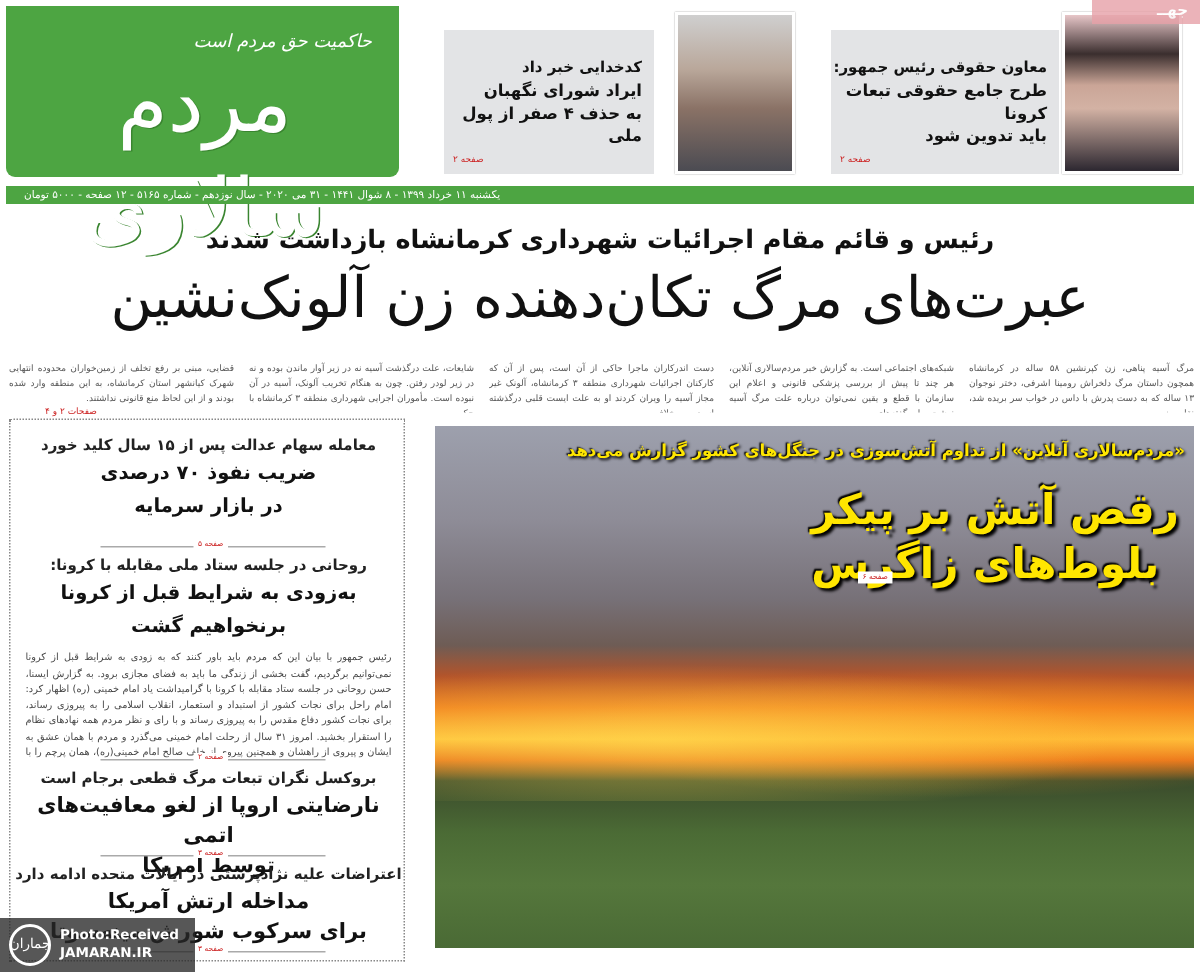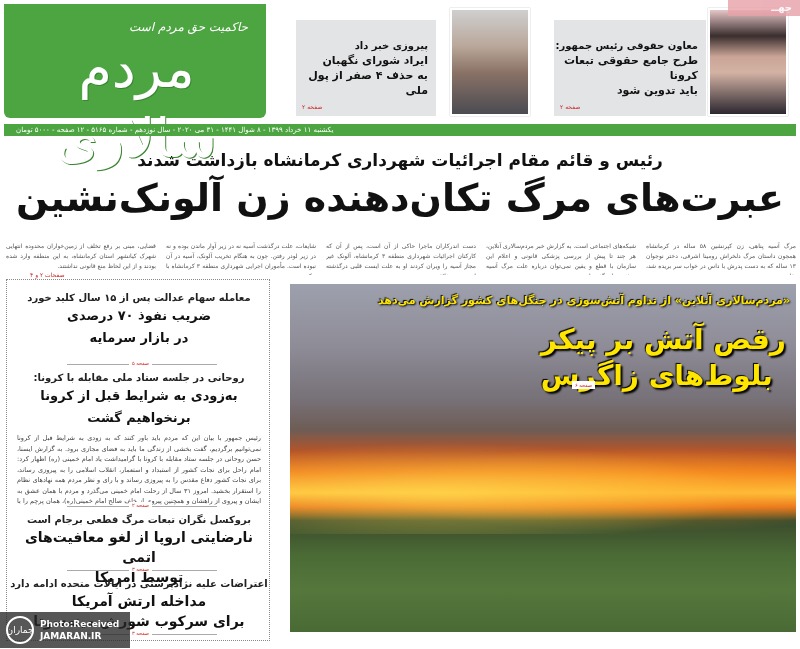--- a/index.html
+++ b/index.html
@@ -53,21 +53,21 @@
     white-space: nowrap; line-height: 10px;
   }
 
   
   .supertitle {
     position: absolute; left: 0; top: 150px; width: 800px; text-align: center;
     font-size: 17px; font-weight: bold; direction: rtl;
   }
   .headline {
     position: absolute; left: 0; top: 176px; width: 800px; text-align: center;
-    font-size: 38px; font-weight: bold; direction: rtl; letter-spacing: -1px;
+    font-size: 38px; font-weight: normal; direction: rtl; letter-spacing: -1px;
     font-family: "DejaVu Sans", sans-serif;
   }
 
   
   .columns {
     position: absolute; left: 6px; top: 241px; width: 790px; height: 34px;
     display: flex; flex-direction: row-reverse; gap: 10px;
   }
   .col {
     flex: 1; font-size: 6px; line-height: 10px; color: #555; direction: rtl; text-align: justify;
@@ -137,21 +137,21 @@
 
 <div class="masthead">
   <div class="logo-box">
     <div class="logo-tagline">حاکمیت حق مردم است</div>
     <div class="logo-title">مردم سالاری</div>
   </div>
 
   <div class="teaser-photo teaser-photo-1"></div>
   <div class="teaser teaser-1">
     <div class="teaser-text">
-      <div class="teaser-kicker">پیروزی خبر داد</div>
+      <div class="teaser-kicker">کدخدایی خبر داد</div>
       <div class="teaser-head">ایراد شورای نگهبان</div>
       <div class="teaser-head">به حذف ۴ صفر از پول ملی</div>
     </div>
     <div class="teaser-page">صفحه ۲</div>
   </div>
 
   <div class="teaser-photo teaser-photo-2"></div>
   <div class="teaser teaser-2">
     <div class="teaser-text">
       <div class="teaser-kicker">معاون حقوقی رئیس جمهور:</div>

